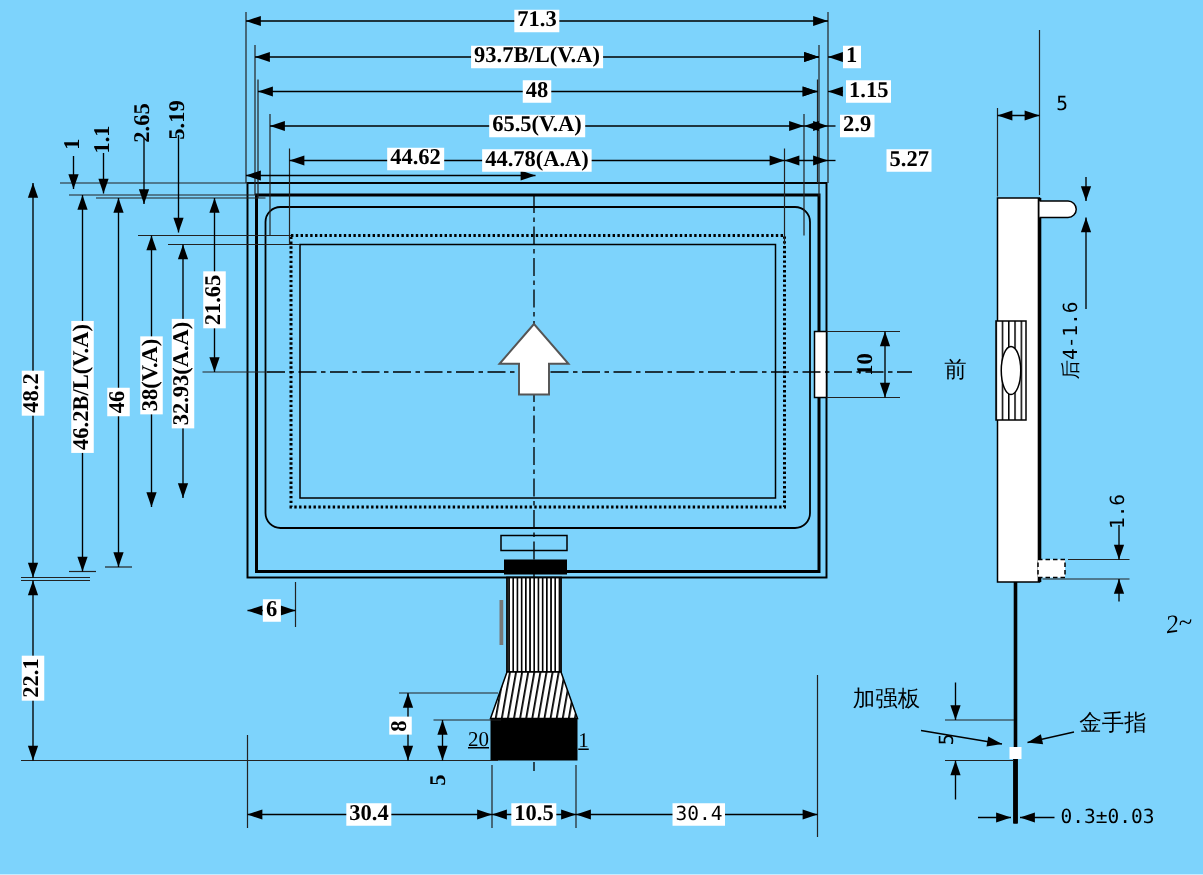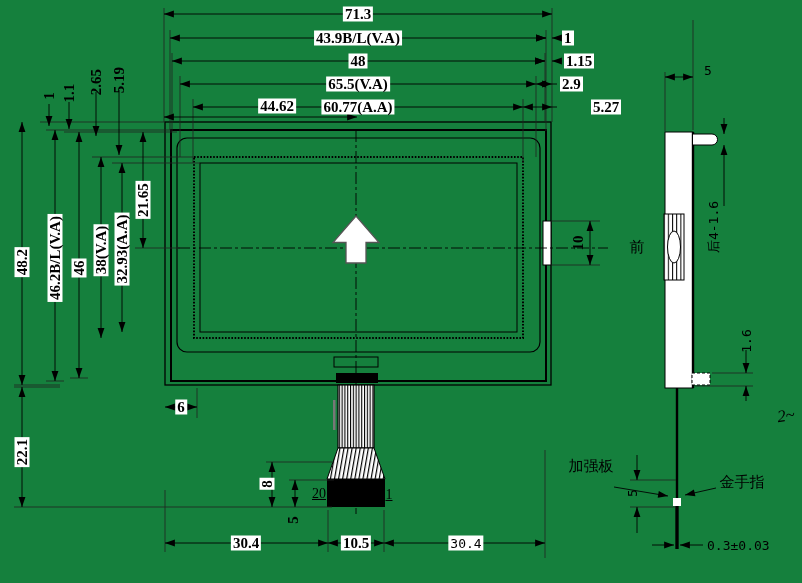--- a/index.html
+++ b/index.html
@@ -1,16 +1,16 @@
 <!DOCTYPE html>
 <html><head>
 <meta charset="utf-8">
 <style>
   html,body{margin:0;padding:0;background:#fff;}
-  #canvas{position:relative;width:802px;height:583px;background:#15803d;overflow:hidden;
+  #canvas{position:relative;width:802px;height:583px;background:#7dd3fc;overflow:hidden;
           font-family:"Liberation Serif",serif;}
   #canvas svg{position:absolute;left:0;top:0;}
   .lbl{position:absolute;transform:translate(-50%,-50%);font:bold 15px "Liberation Serif",serif;
        color:#000;background:#fff;padding:0 2px;line-height:1;white-space:pre;z-index:3;}
   .nobg{background:transparent;padding:0;}
   .rot{transform:translate(-50%,-50%) rotate(-90deg);}
   .la{transform:translate(0,-50%);}      
   .mono{font:14px "DejaVu Sans Mono",monospace;letter-spacing:.5px;}
   .thin{font:13px "DejaVu Sans Mono",monospace;font-weight:normal;}
   .thin.rot{transform:translate(-50%,-50%) rotate(-90deg);}
@@ -159,24 +159,24 @@
     <line x1="637" y1="455" x2="637" y2="480" marker-end="url(#ar)"></line>
     <line x1="637" y1="533" x2="637" y2="507" marker-end="url(#ar)"></line>
     <line x1="652" y1="545" x2="674" y2="545" marker-end="url(#ar)"></line>
     <line x1="703" y1="545" x2="680" y2="545" marker-end="url(#ar)"></line>
     <line x1="614" y1="487" x2="668" y2="496" marker-end="url(#ar)"></line>
     <line x1="716" y1="488" x2="685" y2="495" marker-end="url(#ar)"></line>
   </g>
 </svg>
 
 <span class="lbl" style="left:358px;top:14px">71.3</span>
-<span class="lbl" style="left:358px;top:38px">43.9B/L(V.A)</span>
+<span class="lbl" style="left:358px;top:38px">93.7B/L(V.A)</span>
 <span class="lbl" style="left:358px;top:61px">48</span>
 <span class="lbl" style="left:358px;top:84px">65.5(V.A)</span>
-<span class="lbl" style="left:358px;top:107px">60.77(A.A)</span>
+<span class="lbl" style="left:358px;top:107px">44.78(A.A)</span>
 <span class="lbl" style="left:277px;top:106px">44.62</span>
 
 <span class="lbl la" style="left:562px;top:38px">1</span>
 <span class="lbl la" style="left:564px;top:61px">1.15</span>
 <span class="lbl la" style="left:560px;top:84px">2.9</span>
 <span class="lbl la" style="left:591px;top:107px">5.27</span>
 
 <span class="lbl rot nobg" style="left:49px;top:96px">1</span>
 <span class="lbl rot nobg" style="left:69px;top:93px">1.1</span>
 <span class="lbl rot nobg" style="left:96px;top:82px">2.65</span>

